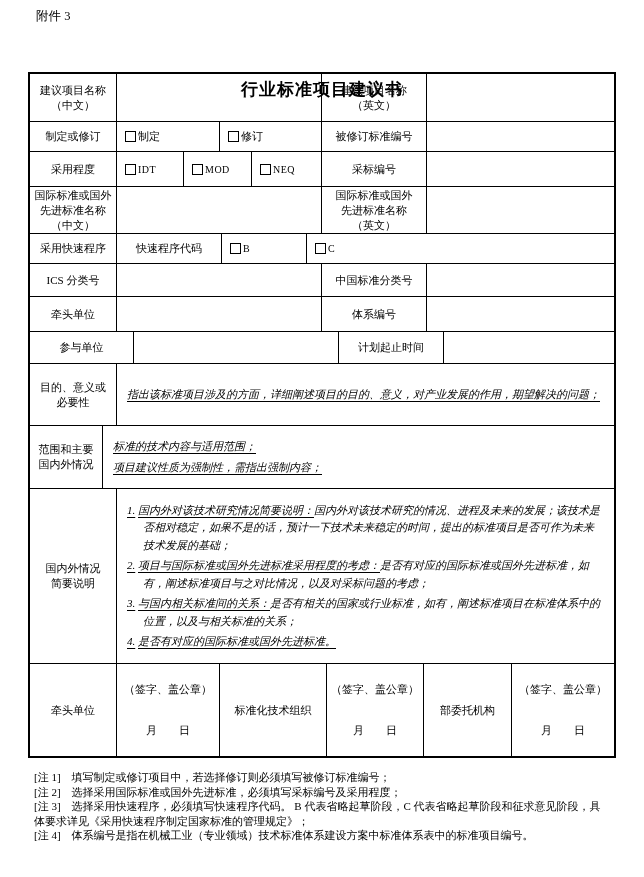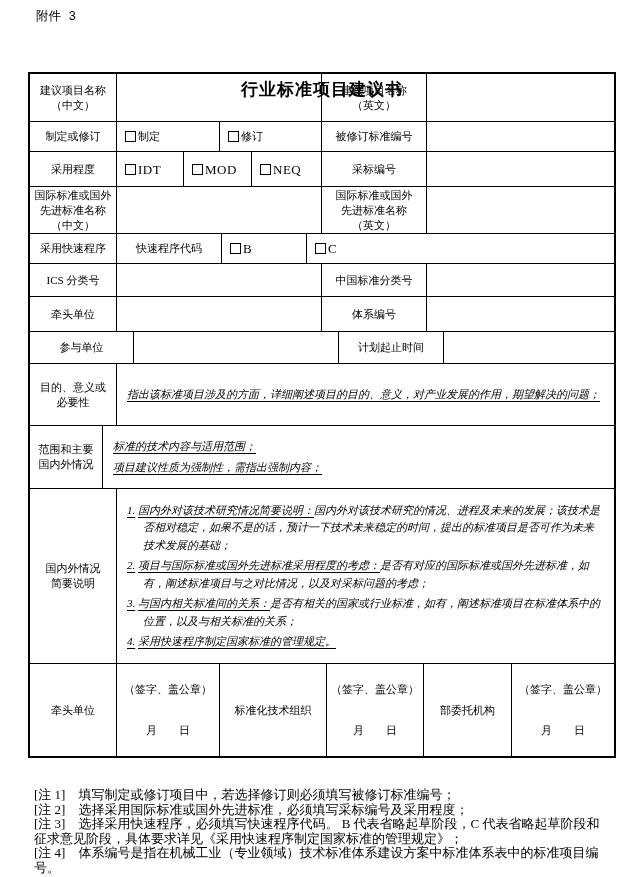--- a/index.html
+++ b/index.html
@@ -6,21 +6,20 @@
   .page{
     position:relative;
     width:644px;height:877px;
     background:#fff;color:#000;
     font-family:"Liberation Serif","DejaVu Serif",serif;
     overflow:hidden;
   }
   .attachment{
     position:absolute;left:36px;top:8px;
     font-size:12.5px;
-    font-family:Liberation Mono, monospace;
   }
   .doc-title{
     position:absolute;left:0;top:30px;width:100%;
     text-align:center;font-size:17px;font-weight:bold;letter-spacing:1px;margin-top:48px;
   }
   .form-table{
     position:absolute;left:28px;top:72px;width:588px;
     border:2px solid #000;
     box-sizing:border-box;
     display:flex;flex-direction:column;
@@ -37,35 +36,35 @@
   }
   .cell.last{border-right:none;}
   .trow.lastrow .cell{border-bottom:none;}
   .lbl{align-items:center;text-align:center;}
   .val{align-items:flex-start;}
   .cb-cell{flex-direction:row;justify-content:flex-start;align-items:center;padding-left:8px;}
   .cbx{
     display:inline-block;width:9px;height:9px;
     border:1px solid #000;margin-right:2px;flex:none;
   }
-  .cb-lat{font-size:13px;letter-spacing:0.5px;}
+  .cb-lat{font-size:10px;letter-spacing:0.5px;}
   .content{
     align-items:flex-start;justify-content:center;
     padding:6px 10px;text-align:left;font-style:italic;
   }
   .u{text-decoration:underline;text-underline-offset:3px;}
   .itm{
     padding-left:16px;text-indent:-16px;
     font-size:11px;line-height:17.5px;margin:0;
   }
   .r11-content{justify-content:center;gap:3px;}
   .sig-cell{align-items:center;text-align:center;gap:26px;padding:6px 2px;}
   .notes{
-    position:absolute;left:34px;top:788px;width:576px;
-    font-size:13px;line-height:14.5px;
+    position:absolute;left:34px;top:770px;width:576px;
+    font-size:11px;line-height:14.5px;
   }
   .note-line{margin:0;}
   .gap6{gap:6px;}
 </style>
 </head>
 <body>
 
 <div class="page">
 
   <div class="attachment">附件 3</div>
@@ -214,21 +213,21 @@
 
     <div class="trow" style="height:175px">
       <div class="cell lbl" style="width:87px">
         <span>国内外情况</span>
         <span>简要说明</span>
       </div>
       <div class="cell content r11-content last" style="flex:1">
         <p class="itm"><span class="u">1.</span> <span class="u">国内外对该技术研究情况简要说明：</span><span>国内外对该技术研究的情况、进程及未来的发展；该技术是否相对稳定，如果不是的话，预计一下技术未来稳定的时间，提出的标准项目是否可作为未来技术发展的基础；</span></p>
         <p class="itm"><span class="u">2.</span> <span class="u">项目与国际标准或国外先进标准采用程度的考虑：</span><span>是否有对应的国际标准或国外先进标准，如有，阐述标准项目与之对比情况，以及对采标问题的考虑；</span></p>
         <p class="itm"><span class="u">3.</span> <span class="u">与国内相关标准间的关系：</span><span>是否有相关的国家或行业标准，如有，阐述标准项目在标准体系中的位置，以及与相关标准的关系；</span></p>
-        <p class="itm"><span class="u">4.</span> <span class="u">采用快速程序制定国家标准的管理规定。</span><span></span></p>
+        <p class="itm"><span class="u">4.</span> <span class="u">是否有对应的国际标准或国外先进标准。</span><span></span></p>
       </div>
     </div>
 
     <div class="trow lastrow" style="height:92px">
       <div class="cell lbl" style="width:87px">
         <span>牵头单位</span>
       </div>
       <div class="cell sig-cell" style="width:103px">
         <span>（签字、盖公章）</span>
         <span>月　　日</span>

